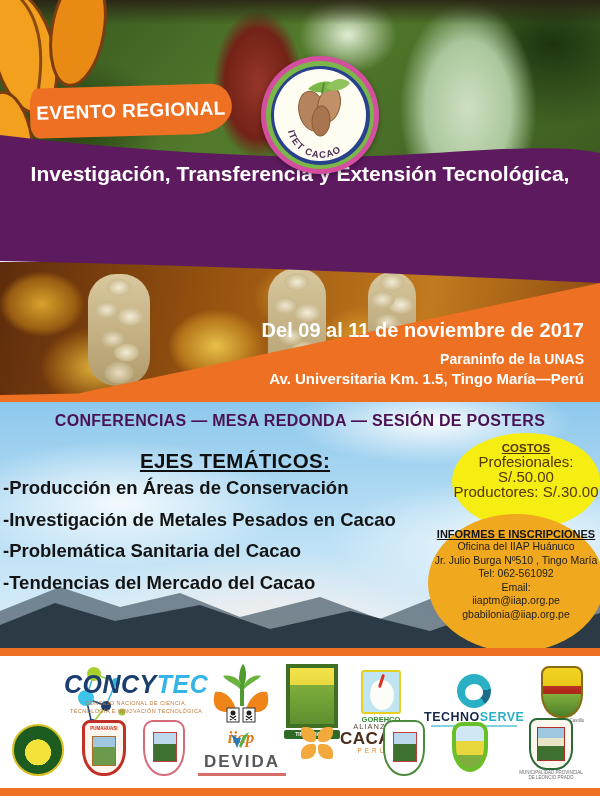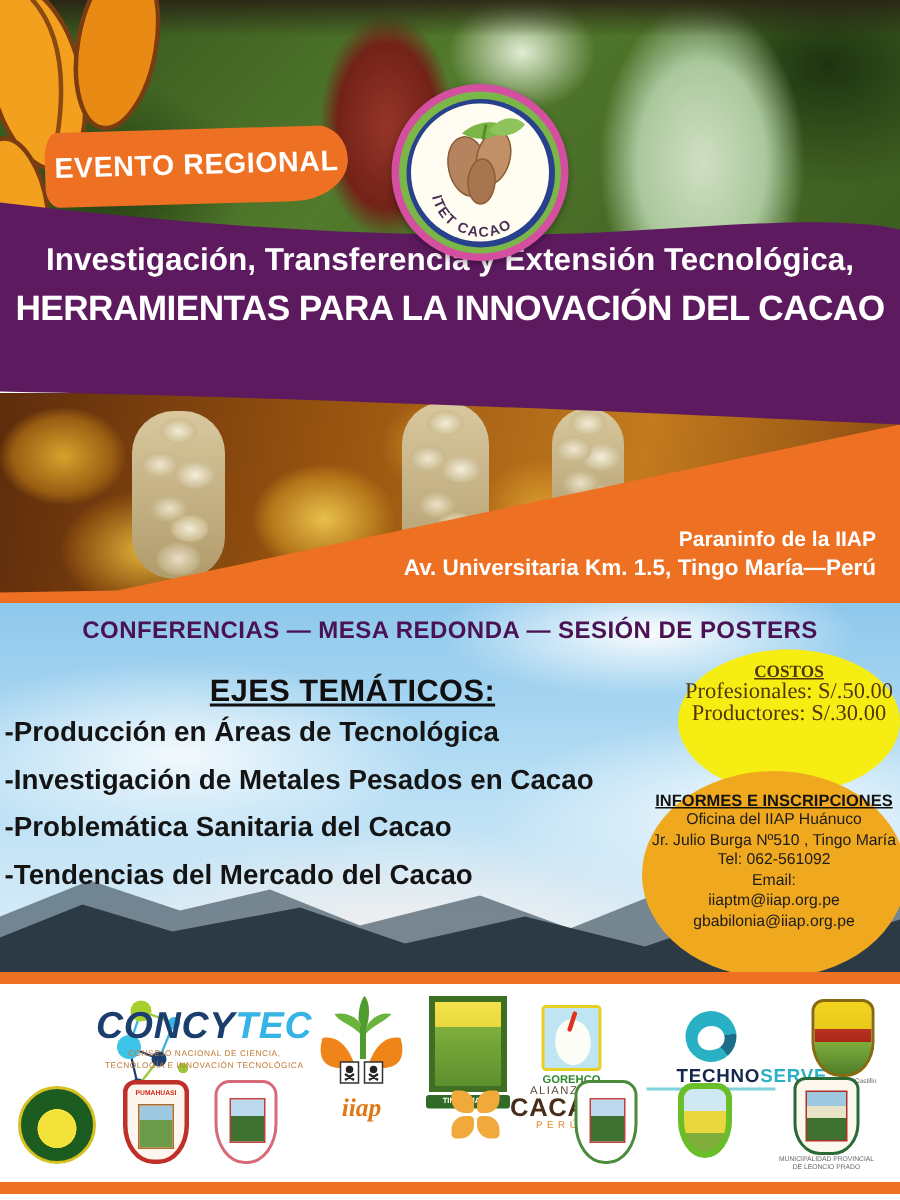--- a/index.html
+++ b/index.html
@@ -98,21 +98,20 @@
     color:#4a1253; font-weight:bold; font-size:16px; letter-spacing:.3px; }
   .ejes { position:absolute; left:0; top:47px; width:470px; text-align:center;
     color:#101010; font-weight:bold; font-size:20.5px; text-decoration:underline;
     letter-spacing:.3px; }
   .topics { position:absolute; left:3px; top:70px; width:460px;
     color:#141414; font-weight:bold; font-size:18.5px; line-height:31.5px; }
   .oval-costs {
     position:absolute; left:452px; top:31px; width:148px; height:96px;
     background:#f6ee12; border-radius:50%; text-align:center; padding-top:9px;
     z-index:3;
-    font-family:Liberation Serif, serif;
   }
   .oval-costs .t { font-size:11.5px; font-weight:bold; text-decoration:underline; color:#53350a; }
   .oval-costs .i { font-size:15px; color:#53350a; line-height:15px; }
   .oval-info {
     position:absolute; left:428px; top:112px; width:176px; height:138px;
     background:#f0a81e; border-radius:50%; text-align:center; padding-top:14px;
     z-index:3;
   }
   .oval-info .t { font-size:11px; font-weight:bold; text-decoration:underline; color:#131313; }
   .oval-info .i { font-size:10.5px; color:#1c1c1c; line-height:13.5px; }
@@ -140,21 +139,21 @@
     border-radius:40% 55% 45% 55%; transform:rotate(8deg); }
   .gorehco-arrow { position:absolute; left:17px; top:2px; width:3px; height:14px; background:#e03020;
     transform:rotate(18deg); border-radius:2px; }
   .gorehco-label { font-size:7.5px; font-weight:bold; color:#2f8a2f; margin-top:1px; }
   
   .ts-circle { width:34px; height:34px; border-radius:50%; margin:0 auto;
     background:conic-gradient(from 210deg, #2ab0c5 0 65%, #1a6e8a 65% 80%, #2ab0c5 80% 100%);
     position:relative; }
   .ts-circle::after { content:""; position:absolute; left:8px; top:10px; width:18px; height:16px;
     border-radius:50% 50% 45% 45%; background:#fff; transform:rotate(-12deg); }
-  .ts-word { font-size:12.5px; font-weight:bold; letter-spacing:.5px; margin-top:2px;margin-left:27px; }
+  .ts-word { font-size:12.5px; font-weight:bold; letter-spacing:.5px; margin-top:2px; }
   .ts-word .p1 { color:#15284a; } .ts-word .p2 { color:#2ab0c5; }
   .ts-line { width:86px; height:2px; background:#7fd2de; margin:1px auto 0; }
   
   .jc-shield { width:42px; height:52px; margin:0 auto;
     background:linear-gradient(180deg,#f2d420 0%, #e8c818 38%, #b93020 38%, #a82818 55%, #7fae3c 55%, #4f7f2a 100%);
     border:2px solid #8a6a10; border-radius:8px 8px 45% 45%; }
   
   .agri-circle { width:52px; height:52px; border-radius:50%; margin:0 auto;
     background:radial-gradient(circle at 50% 55%, #f2e23a 0 36%, #1d5c20 37% 100%);
     border:2px solid #d8c020; position:relative; }
@@ -226,41 +225,41 @@
           </svg>
         </div>
       </div>
     </div>
   </div>
 
   <svg class="band-svg" width="600" height="170" viewBox="0 0 600 170">
     <path d="M0,10 C120,24 260,36 400,30 C480,26 555,18 600,28 L600,158 C430,150 200,140 0,136 Z" fill="#5d1a5f"></path>
   </svg>
   <div class="title1">Investigación, Transferencia y Extensión Tecnológica,</div>
-  <div class="title2">HERRAMIENTAS PARA LA INNOVACIÓN DEL CACAO</div>
 
   <div class="strip">
     <div class="beans" style="left:88px; top:12px; width:62px; height:112px;"></div>
     <div class="beans" style="left:268px; top:6px; width:58px; height:118px;"></div>
     <div class="beans" style="left:368px; top:10px; width:48px; height:86px;"></div>
     <div class="wedge"></div>
-    <div class="strip-venue">Paraninfo de la IIAP</div>
+    <div class="strip-date">Del 09 al 11 de noviembre de 2017</div>
+    <div class="strip-venue">Paraninfo de la UNAS</div>
     <div class="strip-addr">Av. Universitaria Km. 1.5, Tingo María—Perú</div>
   </div>
 
   <div class="sky">
     <svg class="mountains" width="600" height="78" viewBox="0 0 600 78">
       <path d="M0,34 L60,10 L120,30 L180,16 L240,40 L320,20 L380,42 L450,14 L520,36 L600,6 L600,78 L0,78 Z" fill="#5a6b78" opacity=".8"></path>
       <path d="M0,48 L55,26 L115,44 L200,28 L270,52 L350,34 L430,54 L500,30 L560,48 L600,36 L600,78 L0,78 Z" fill="#2c3a45"></path>
     </svg>
 
     <div class="conf-line">CONFERENCIAS —  MESA REDONDA — SESIÓN DE POSTERS</div>
     <div class="ejes">EJES TEMÁTICOS:</div>
     <div class="topics">
-      <div>-Producción en Áreas de Tecnológica</div>
+      <div>-Producción en Áreas de Conservación</div>
       <div>-Investigación de Metales Pesados en Cacao</div>
       <div>-Problemática Sanitaria del Cacao</div>
       <div>-Tendencias del Mercado del Cacao</div>
     </div>
 
     <div class="oval-costs">
       <div class="t">COSTOS</div>
       <div class="i">Profesionales: S/.50.00</div>
       <div class="i">Productores: S/.30.00</div>
     </div>
@@ -352,20 +351,27 @@
         <div class="puma-pic"></div>
       </div>
     </div>
 
     <div class="logo" style="left:138px; top:64px; width:52px;">
       <div class="orn-shield">
         <div class="orn-pic"></div>
       </div>
     </div>
 
+    <div class="logo" style="left:194px; top:74px; width:96px;">
+      <svg class="dv-mark" width="22" height="22" viewBox="0 0 22 22">
+        <path d="M2 4 L8 18 L12 8 L8 8 Z" fill="#2a7ab8"></path>
+        <path d="M12 18 L20 2 L14 6 L10 16 Z" fill="#5ab048"></path>
+      </svg><span class="dv-word">DEVIDA</span>
+      <div class="dv-line"></div>
+    </div>
 
     <div class="logo" style="left:300px; top:64px; width:110px; height:52px;">
       <div class="ac-x">
         <div class="ac-petal" style="left:1px; top:1px;"></div>
         <div class="ac-petal" style="left:18px; top:1px; transform:scaleX(-1);"></div>
         <div class="ac-petal" style="left:1px; top:18px; transform:scaleY(-1);"></div>
         <div class="ac-petal" style="left:18px; top:18px; transform:scale(-1);"></div>
       </div>
       <div class="ac-text">
         <div class="ac-l1">ALIANZA</div>

